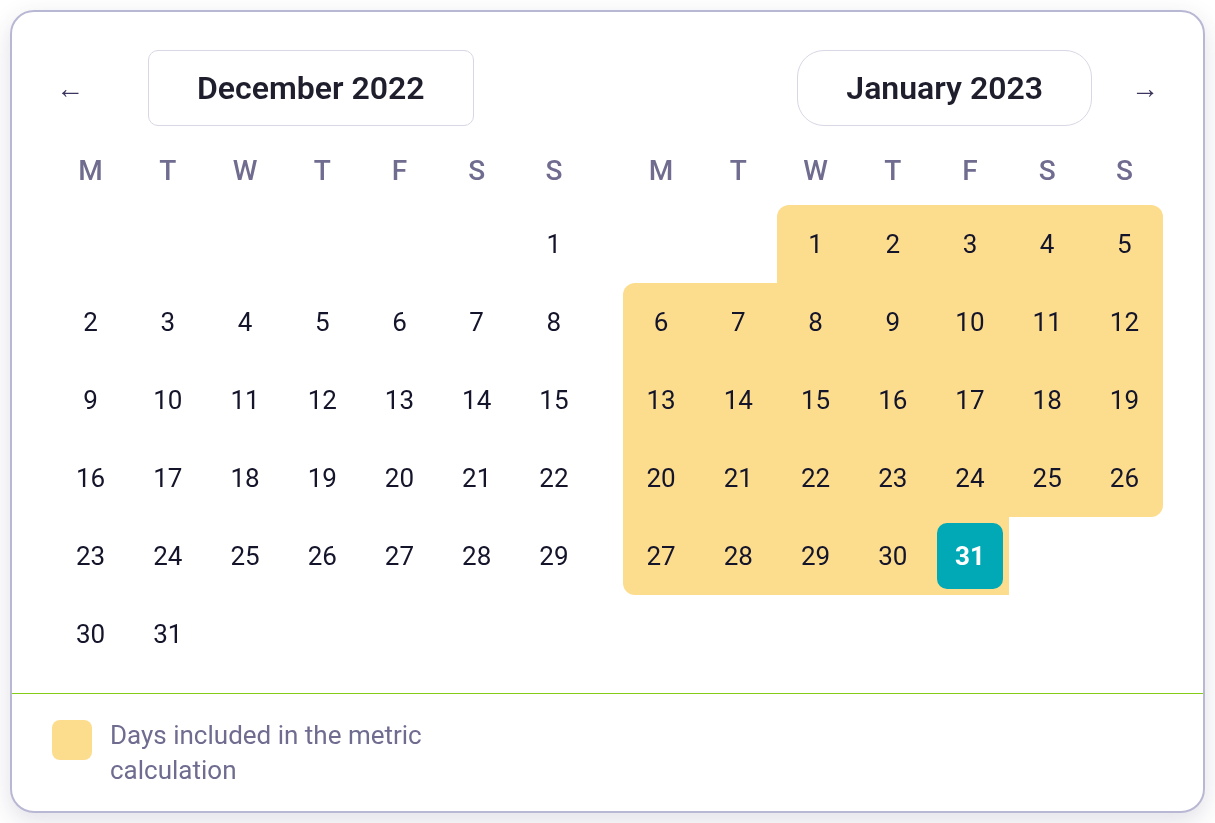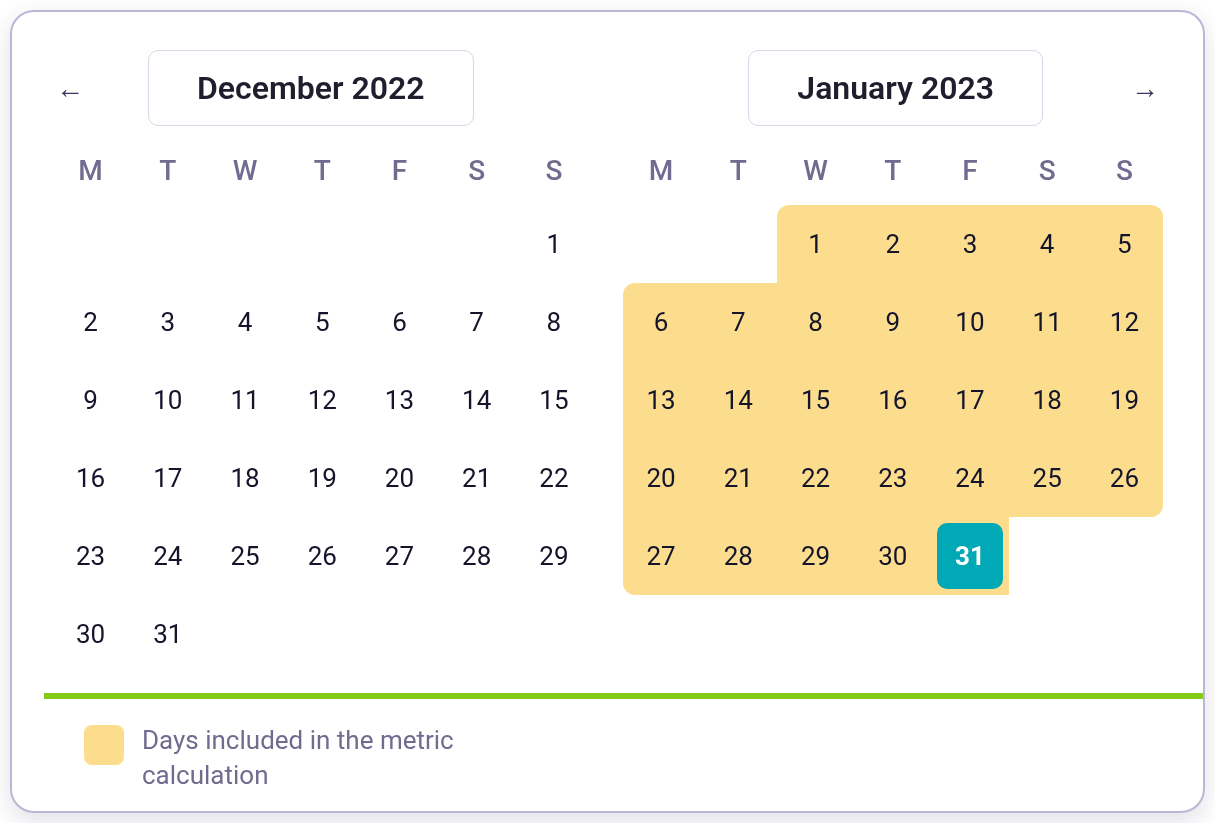--- a/index.html
+++ b/index.html
@@ -63,21 +63,22 @@
     font-size: 32px;
     font-weight: 600;
     color: #1e1e2d;
     margin: 0 20px;
     cursor: pointer;
   }
   .left .month-title-box {
     margin-left: 60px;
   }
   .right .month-title-box {
-    margin-right: 84px;
+    margin-right: 35px;
+    border-radius: 27px;
   }
   .weekday-row {
     display: grid;
     grid-template-columns: repeat(7, 1fr);
     margin-bottom: 12px;
   }
   .weekday-cell {
     text-align: center;
     color: #6f6c90;
     font-size: 28px;
@@ -125,26 +126,25 @@
   }
   
   .jan-grid .day-cell[data-idx="2"] { border-top-left-radius: 12px; }
   .jan-grid .day-cell[data-idx="6"] { border-top-right-radius: 12px; }
   .jan-grid .day-cell[data-idx="7"] { border-top-left-radius: 12px; }
   .jan-grid .day-cell[data-idx="27"] { border-bottom-right-radius: 12px; }
   .jan-grid .day-cell[data-idx="28"] { border-bottom-left-radius: 12px; }
   .jan-grid .day-cell[data-idx="32"] { border-bottom-right-radius: 0; }
 
   .legend {
-    border-top: 6px solid #84cc16;
+    border-top: 1px solid #84cc16;
     padding: 24px 40px 30px 40px;
     display: flex;
     gap: 80px;
     align-items: flex-start;
-    margin-left: 32px;
   }
   .legend-item {
     display: flex;
     align-items: flex-start;
     gap: 18px;
     max-width: 420px;
   }
   .legend-swatch {
     width: 40px;
     height: 40px;

